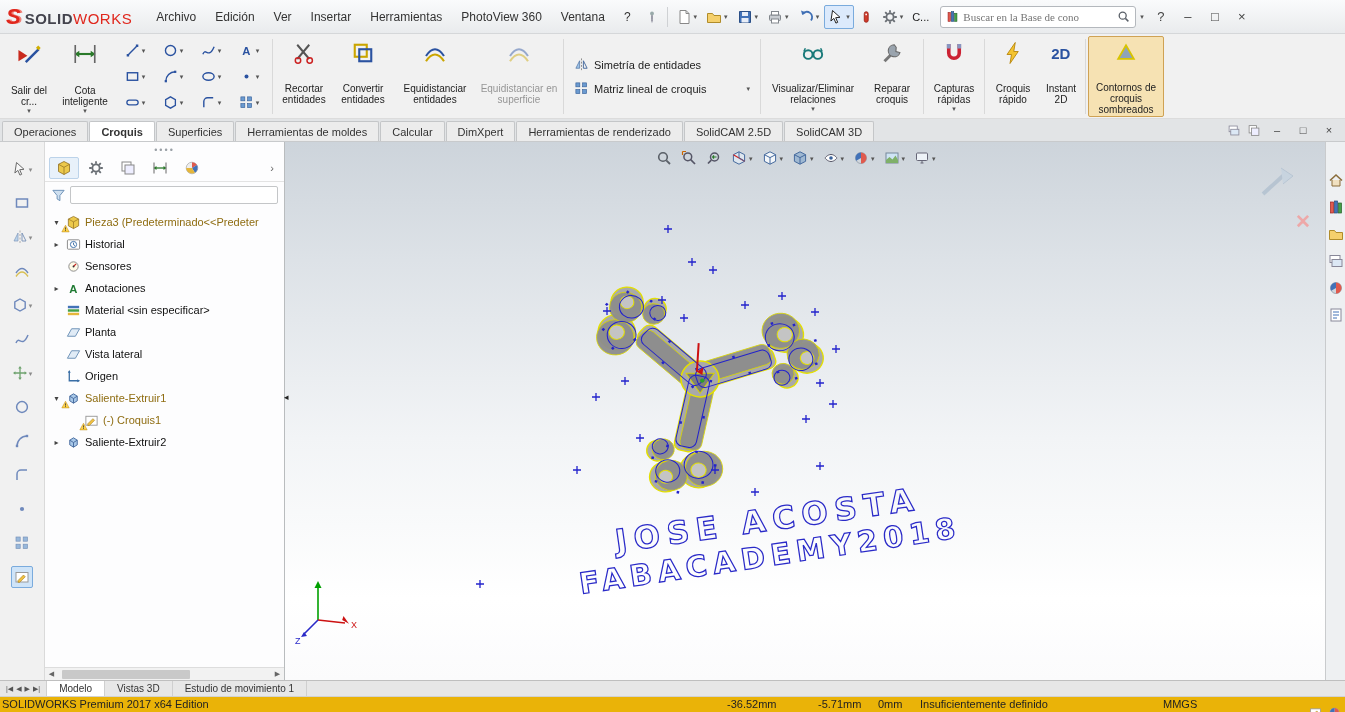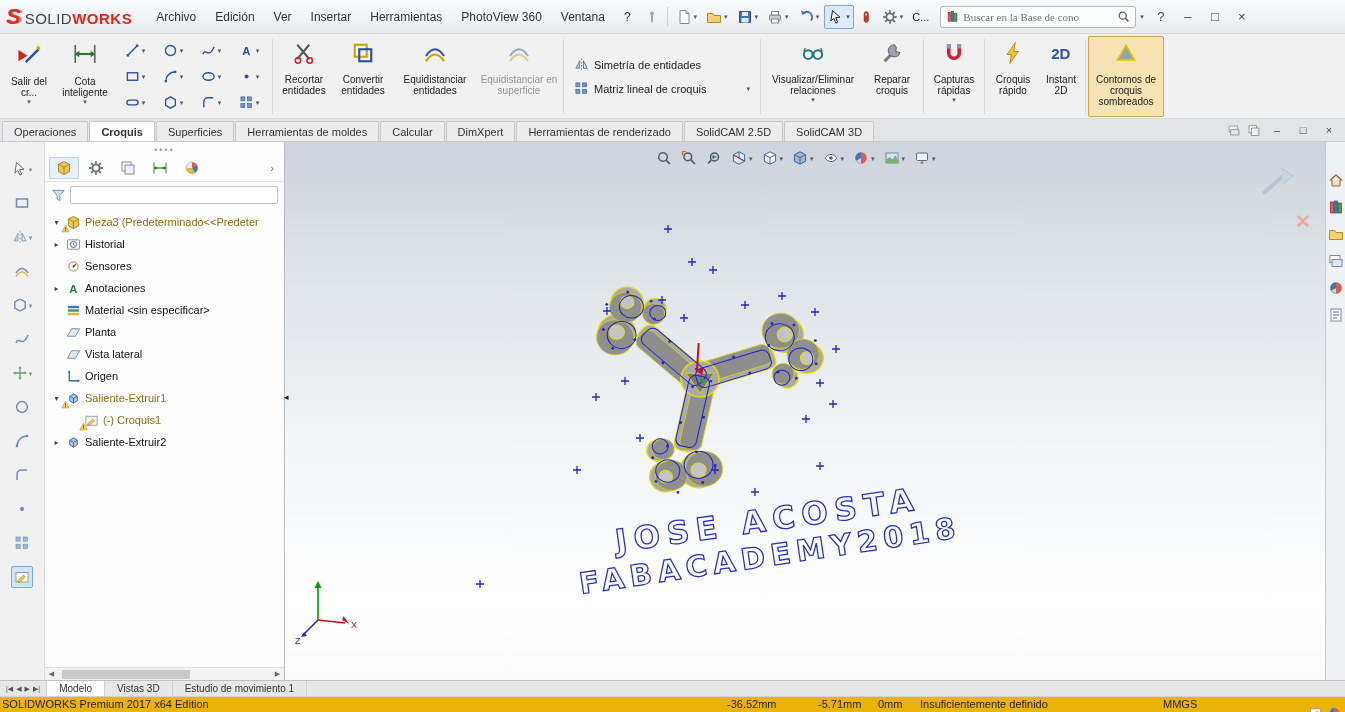--- a/index.html
+++ b/index.html
@@ -4,34 +4,34 @@
 <style>
   *{box-sizing:border-box;margin:0;padding:0}
   html,body{width:1345px;height:712px;overflow:hidden}
   body{font-family:"Liberation Sans",sans-serif;font-size:11px;color:#222;background:#f0f0f0;position:relative}
   svg{display:block}
   .cr{font-size:7px;color:#555;line-height:1}
   
   #titlebar{height:34px;display:flex;align-items:center;background:linear-gradient(#fafbfc,#e9ebed);border-bottom:1px solid #d5d7d9;padding:0 6px;gap:1px}
   .logo{display:flex;align-items:baseline;margin-right:14px;white-space:nowrap}
   .logo .mark{color:#e0271d;font-weight:bold;font-style:italic;font-size:22px;margin-right:4px;text-shadow:2px 0 0 #f08078}
-  .logo .solid{color:#43434d;font-weight:normal;font-size:15px;letter-spacing:.5px}
-  .logo .works{color:#e0271d;font-weight:bold;font-size:15px;letter-spacing:.5px}
+  .logo .solid{color:#43434d;font-weight:bold;font-size:15px;letter-spacing:.5px}
+  .logo .works{color:#e0271d;font-weight:normal;font-size:15px;letter-spacing:.5px}
   .menu-item{padding:5px 9px;font-size:12px;color:#333;cursor:default}
   .tb-btn{height:24px;display:flex;align-items:center;gap:2px;padding:0 3px;border:1px solid transparent;border-radius:2px}
   .tb-btn.sel{border-color:#7aabdd;background:#dceafc}
   .tb-sep{width:1px;height:20px;background:#cfd1d4;margin:0 3px}
   #search-box{display:flex;align-items:center;gap:4px;width:196px;height:22px;border:1px solid #b4b8bd;border-radius:3px;background:#fff;padding:0 5px;margin-left:6px}
   #search-box input{border:none;outline:none;flex:1;font-size:11px;color:#555;font-family:Liberation Serif, serif;min-width:0;background:transparent}
   .win-btn{width:26px;height:22px;display:flex;align-items:center;justify-content:center;font-size:13px;color:#444}
   
   #ribbon{height:85px;background:#f1f1f1;display:flex;align-items:stretch;padding:2px 2px 1px 2px;border-bottom:1px solid #dcdcdc}
   .vsep{width:1px;background:#d9d9d9;margin:3px 2px}
   .rb{display:flex;flex-direction:column;align-items:center;justify-content:flex-start;padding:4px 2px 1px;border:1px solid transparent;border-radius:2px;text-align:center}
-  .rb .lbl{font-size:10px;line-height:11px;color:#222;margin-top:9px}
+  .rb .lbl{font-size:10px;line-height:11px;color:#222;margin-top:18px}
   .rb.dis{opacity:.45}
   .rb.act{background:#f6e2b3;border-color:#cfa254}
   .tool-grid{display:grid;grid-template-columns:repeat(4,38px);grid-auto-rows:26px;align-content:center;padding:0 2px}
   .tg-cell{display:flex;align-items:center;justify-content:center;gap:2px;border:1px solid transparent;border-radius:2px}
   .rb-stack{display:flex;flex-direction:column;justify-content:center;gap:3px;padding:0 3px}
   .stack-row{display:flex;align-items:center;gap:5px;height:21px;padding:0 4px;border:1px solid transparent;border-radius:2px;width:186px}
   .stack-row .lbl{font-size:11px;white-space:nowrap;flex:1;text-align:left}
   
   #tabrow{height:23px;background:#e2e4e6;display:flex;align-items:flex-end;padding:0 0 0 2px;border-bottom:1px solid #c8cacc}
   .ctab{padding:4px 11px 3px;font-size:11px;color:#333;background:#ececec;border:1px solid #c4c6c8;border-bottom:none;border-radius:2px 2px 0 0;margin-right:1px;white-space:nowrap}

